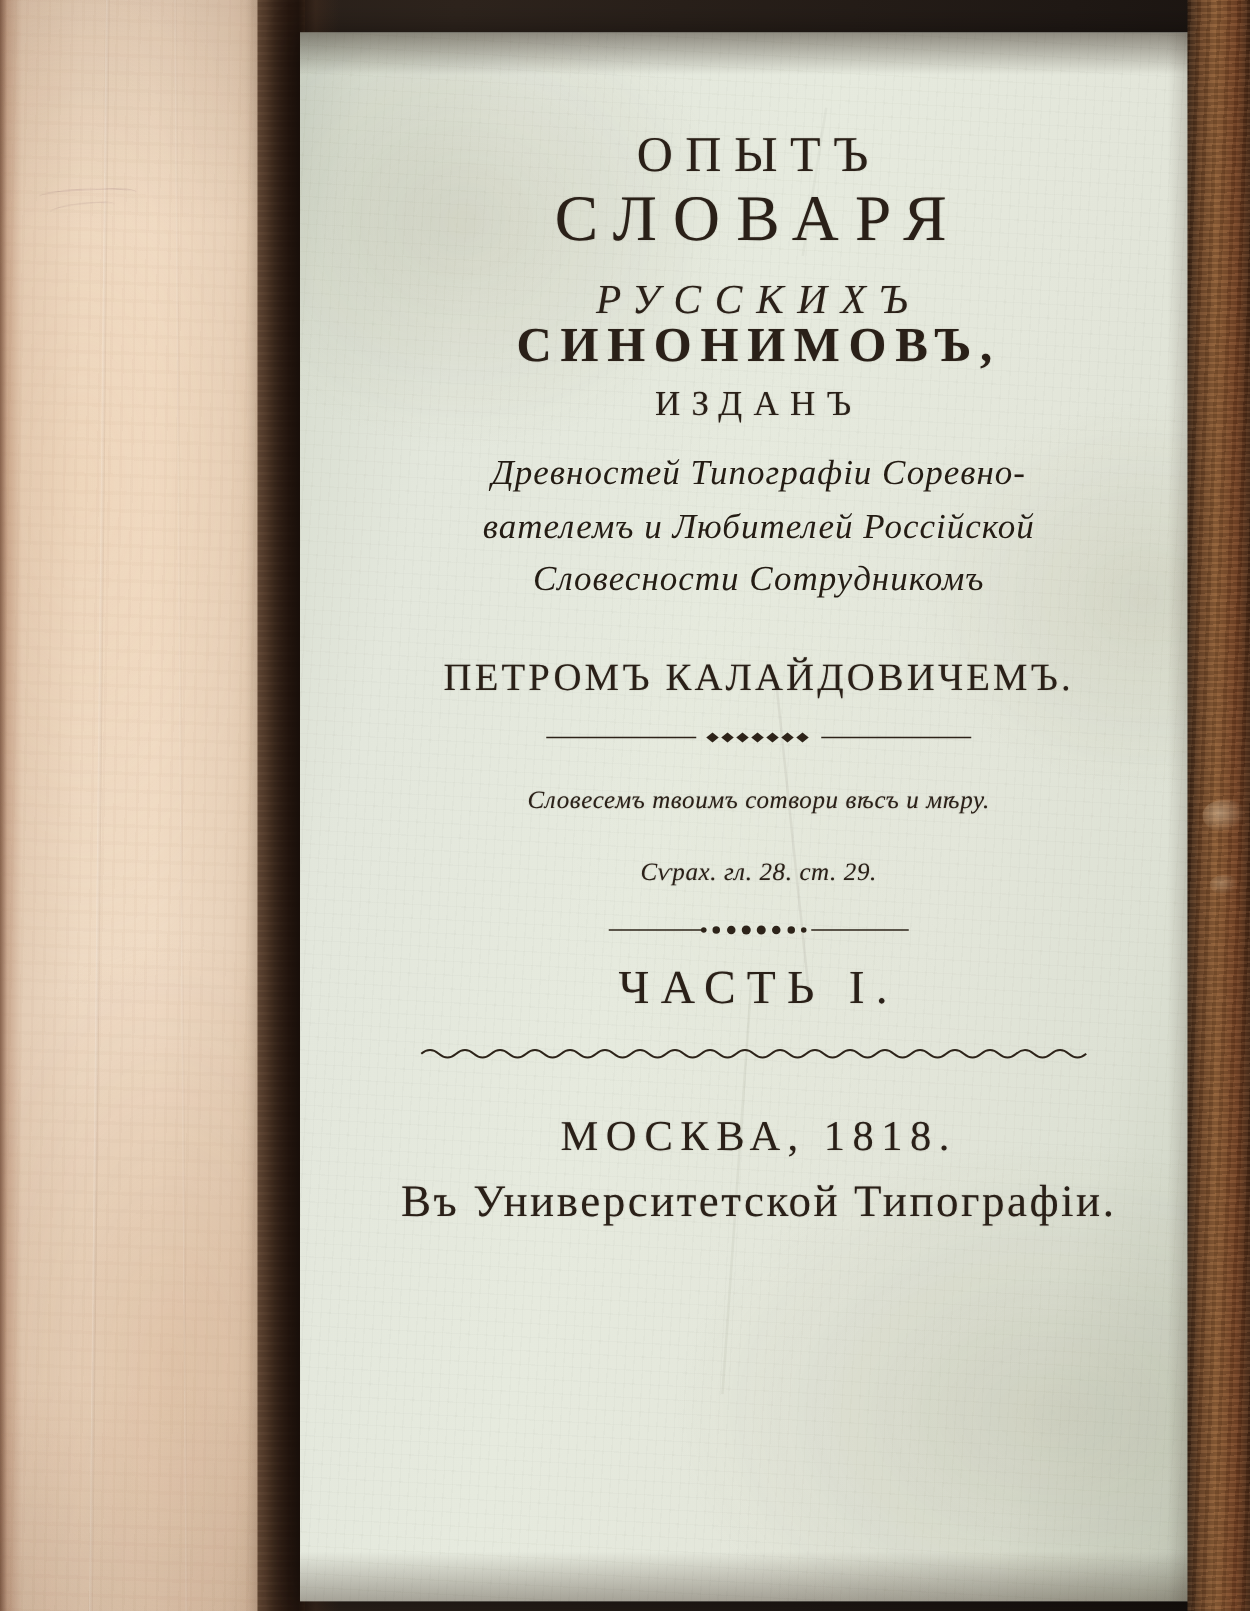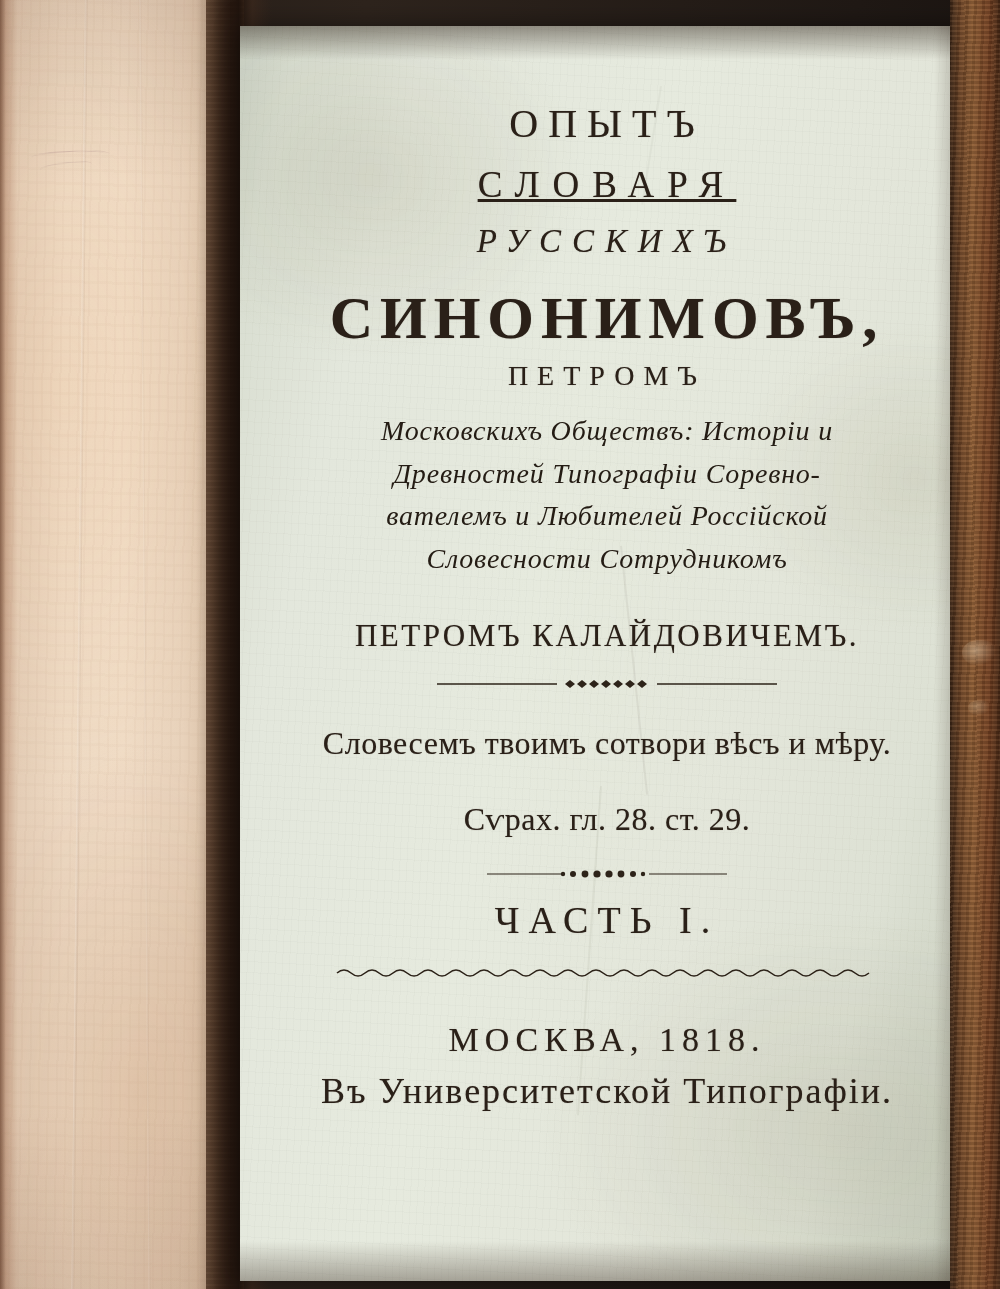--- a/index.html
+++ b/index.html
@@ -252,34 +252,33 @@
     text-shadow: 0 0 1px rgba(40,30,20,.35);
   }
 
   .t-opyt {
     margin-top: 78px;
     font-size: 40px;
     letter-spacing: 10px;
     font-family: "Liberation Serif", serif;
   }
   .t-slovarya {
-    margin-top: 22px;
-    font-size: 37px;
+    margin-top: 6px;
+    font-size: 52px;
     letter-spacing: 13px;
-    text-decoration: underline;
   }
   .t-russkih {
     margin-top: 22px;
     font-size: 33px;
     letter-spacing: 11px;
     font-style: italic;
   }
   .t-sinonimov {
-    margin-top: 30px;
-    font-size: 60px;
+    margin-top: 0;
+    font-size: 39px;
     letter-spacing: 7px;
     font-weight: 700;
   }
   .t-izdan {
     margin-top: 14px;
     font-size: 28px;
     letter-spacing: 9px;
   }
 
   .t-body {
@@ -310,21 +309,22 @@
     height: 16px;
   }
   .rule-dots {
     margin: 24px auto 0;
     width: 240px;
     height: 14px;
   }
 
   .t-epigraph {
     margin-top: 28px;
-    font-size: 32px;
+    font-size: 20px;
+    font-style: italic;
     line-height: 1.5;
     letter-spacing: .5px;
   }
 
   .t-part {
     margin-top: 20px;
     font-size: 38px;
     letter-spacing: 9px;
   }
 
@@ -370,24 +370,23 @@
     <div class="page-crack crack1"></div>
     <div class="page-crack crack2"></div>
     <div class="page-crack crack3"></div>
 
     <div class="tp">
 
       <div class="line t-opyt">ОПЫТЪ</div>
       <div class="line t-slovarya">СЛОВАРЯ</div>
       <div class="line t-russkih">РУССКИХЪ</div>
       <div class="line t-sinonimov">СИНОНИМОВЪ,</div>
-      <div class="line t-izdan">ПЕТРОМЪ</div>
+      <div class="line t-izdan">ИЗДАНЪ</div>
 
       <div class="t-body">
-        <div>Московскихъ Обществъ: Исторіи и</div>
         <div>Древностей Типографіи Соревно-</div>
         <div>вателемъ и Любителей Россійской</div>
         <div>Словесности Сотрудникомъ</div>
       </div>
 
       <div class="line t-author">ПЕТРОМЪ КАЛАЙДОВИЧЕМЪ.</div>
 
       <div class="rule-diamonds">
         <svg width="340" height="14" viewBox="0 0 340 14" aria-hidden="true">
           <line x1="0" y1="7" x2="120" y2="7" stroke="#2d2319" stroke-width="1.3"></line>

